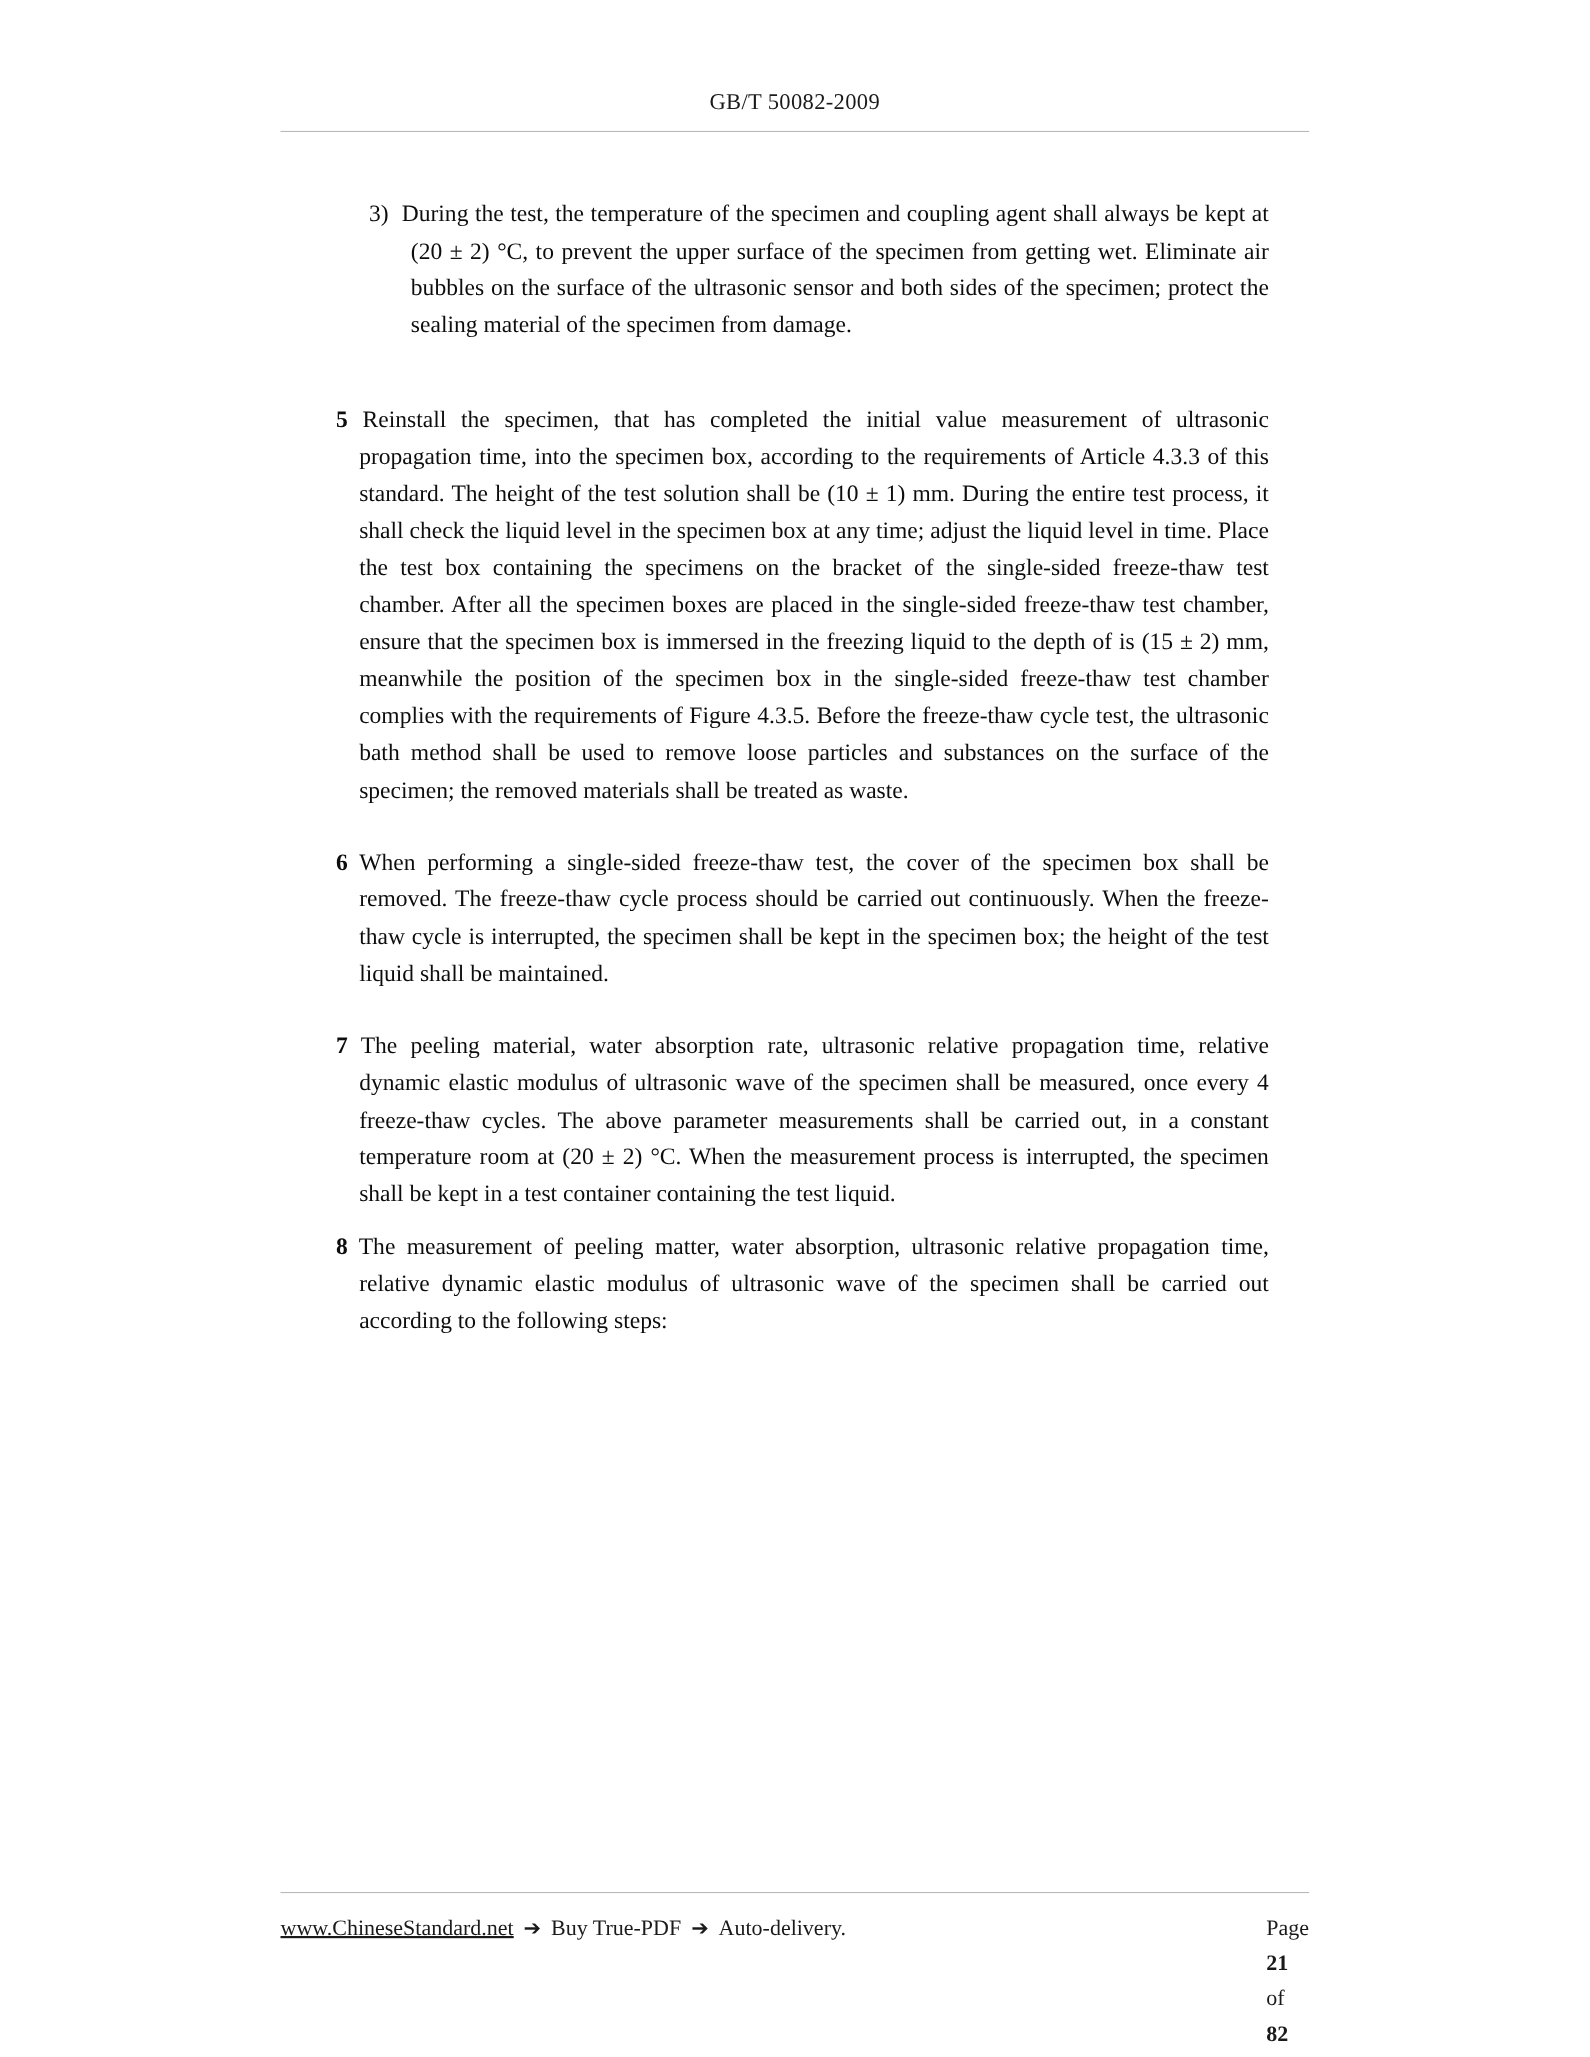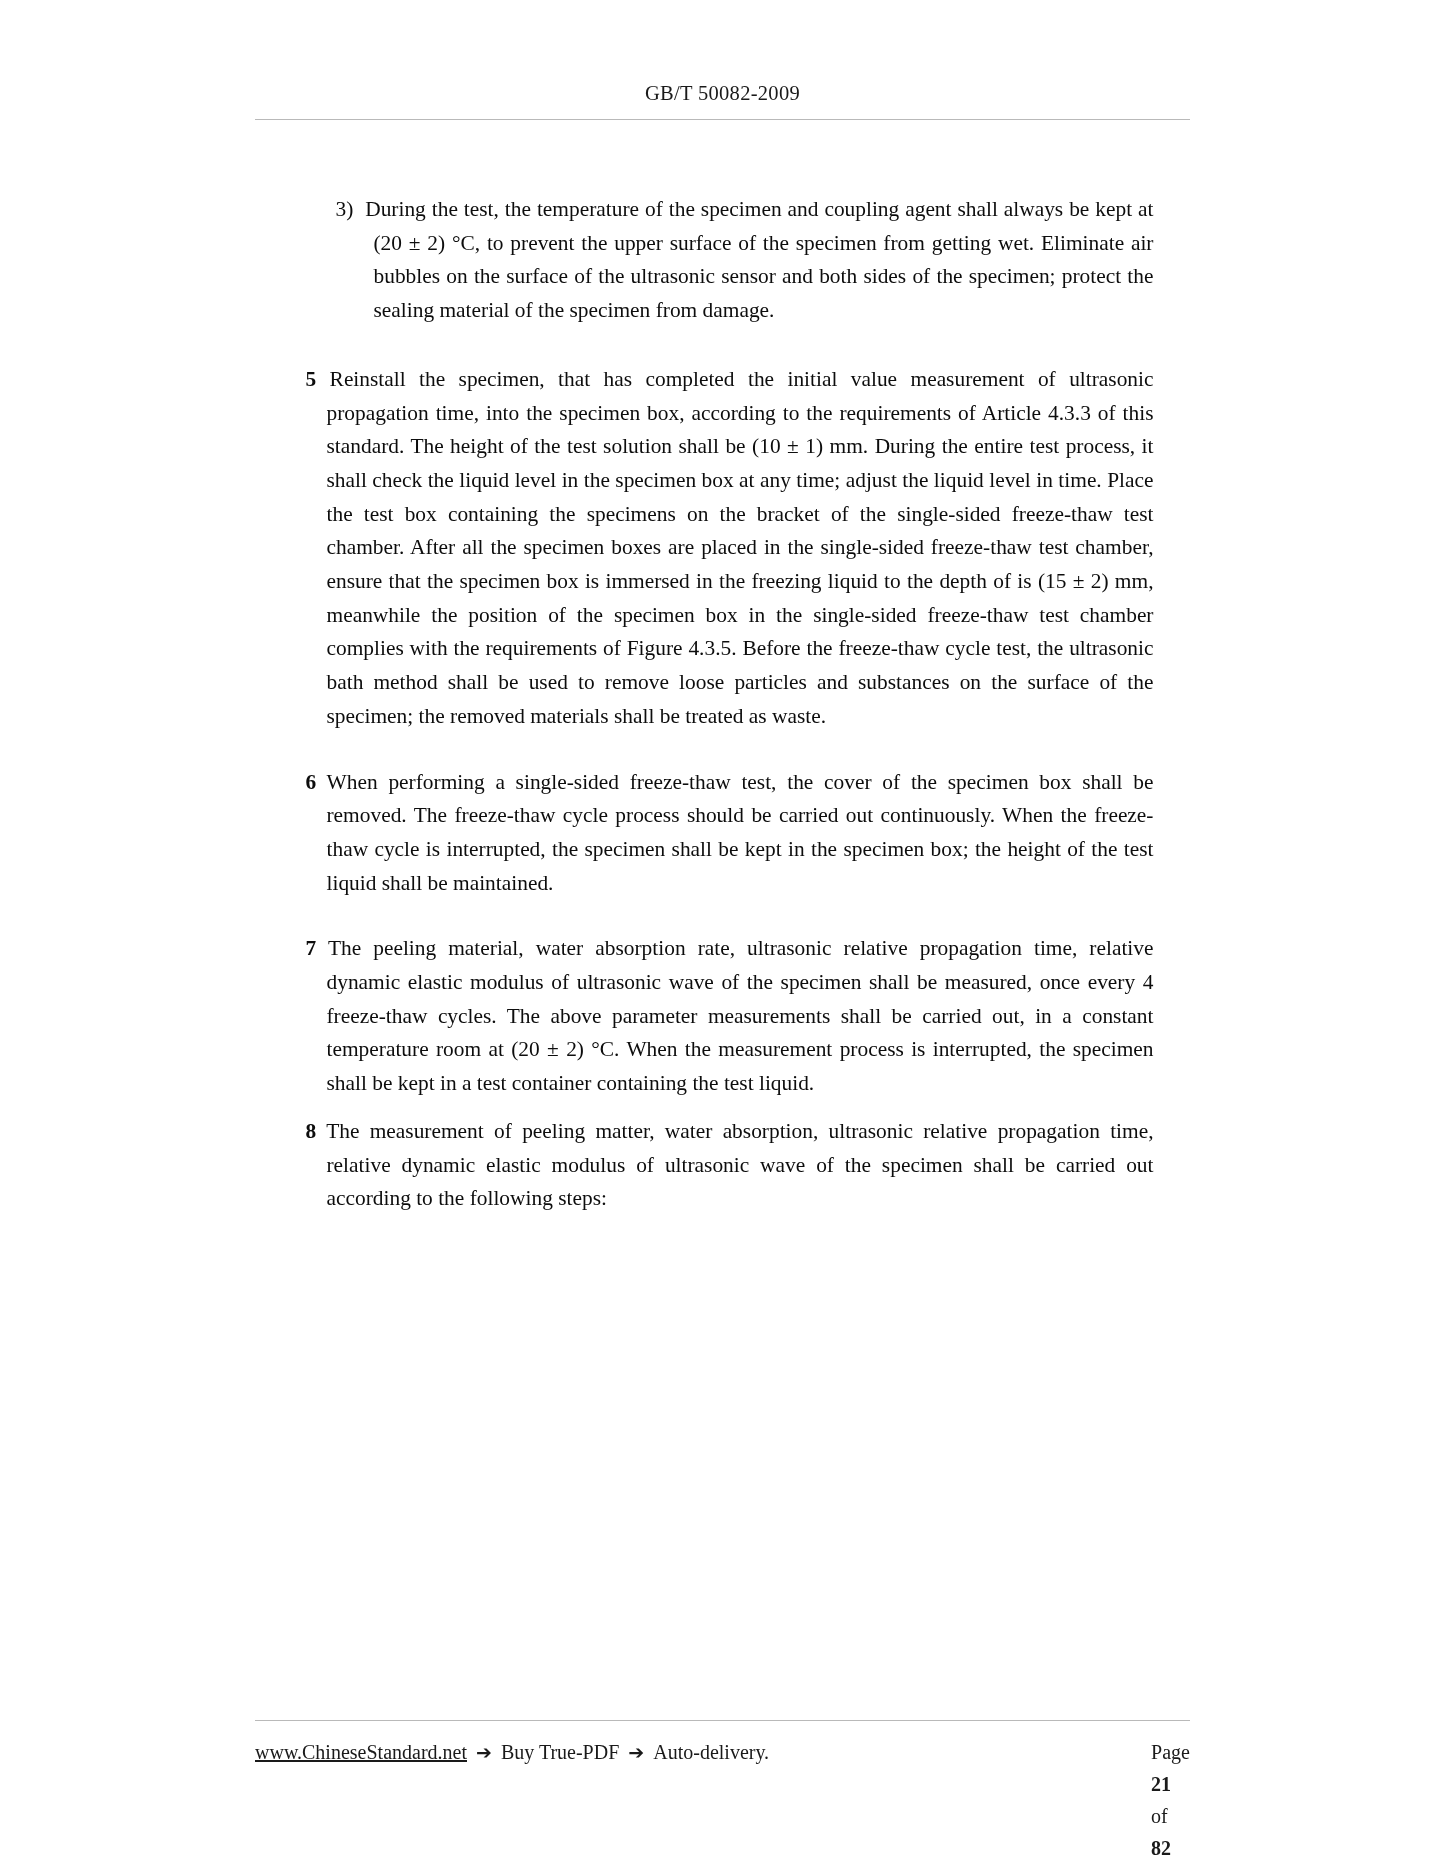--- a/index.html
+++ b/index.html
@@ -48,38 +48,38 @@
   }
   .para-block {
     margin-bottom: 23px;
   }
   .indent-0 {
     text-indent: 0;
     padding-left: 44px;
   }
   .sub-item {
     padding-left: 44px;
-    margin-top: 39px;
+    margin-top: 24px;
   }
   .sub-item p {
     text-indent: -38px;
     padding-left: 38px;
   }
   .numbered {
     padding-left: 14px;
     margin-top: 28px;
   }
   .numbered p {
     text-indent: -21px;
     padding-left: 21px;
   }
   .num {
     font-weight: bold;
   }
-  .blk5 { margin-top: 35px; }
+  .blk5 { margin-top: 52px; }
   .blk6 { margin-top: 32px; }
   .blk7 { margin-top: 32px; }
   .blk8 { margin-top: 14px; }
 
   .footer {
     position: absolute;
     left: 0;
     right: 0;
     bottom: 0;
     height: 150px;

